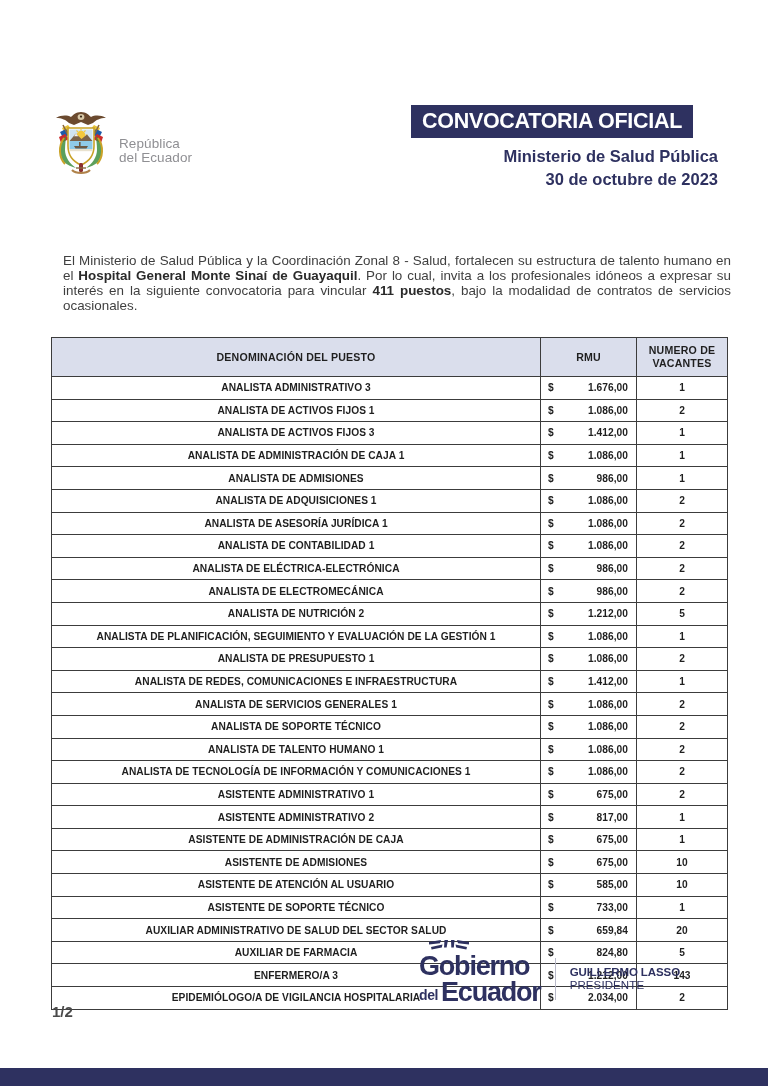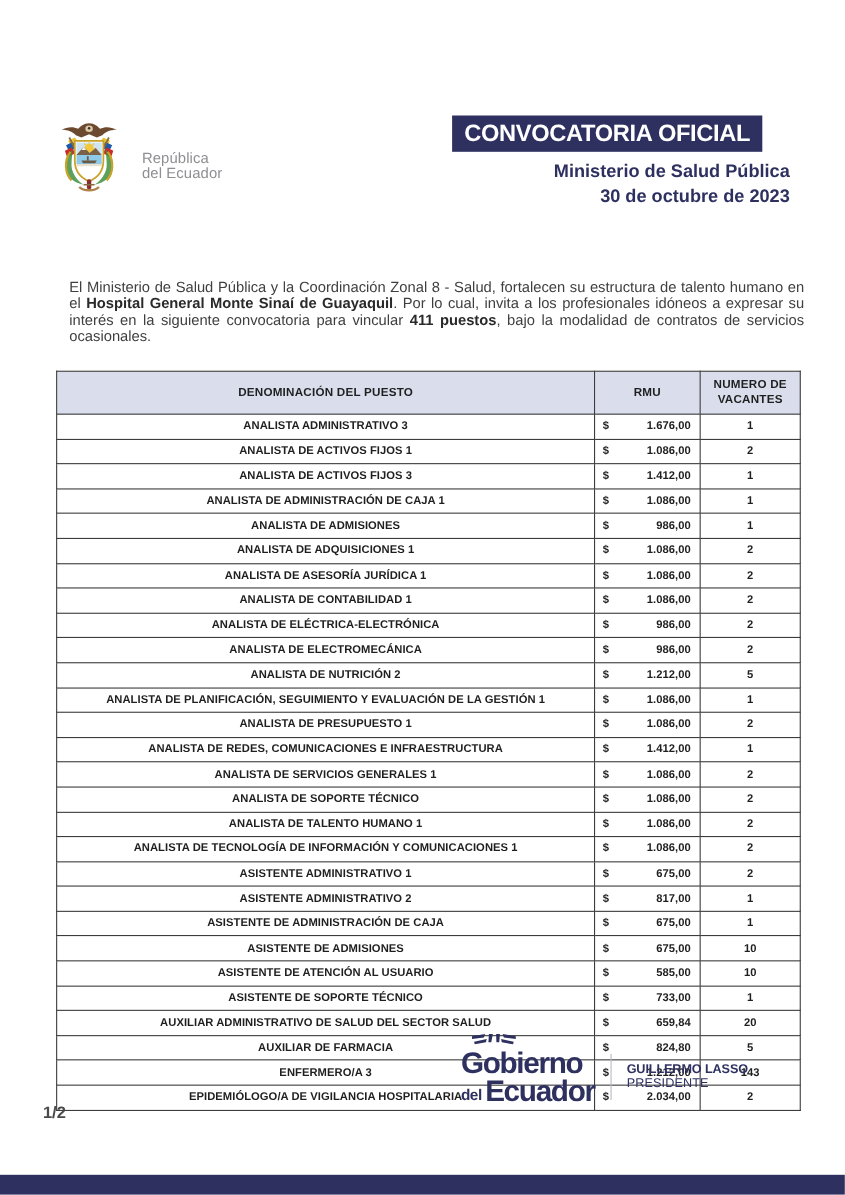--- a/index.html
+++ b/index.html
@@ -29,21 +29,21 @@
     top: 100px;
     width: 768px;
     height: 105px;
   }
   .coat-block {
     position: absolute;
     left: 50px;
     top: 8px;
     display: flex;
     align-items: center;
-    gap: 17px;
+    gap: 7px;
   }
   .coat-svg { display: block; }
   .republica {
     font-size: 13.5px;
     line-height: 14.5px;
     color: #8f8f93;
     letter-spacing: .1px;
     white-space: pre-line;
     padding-top: 16px;
   }
@@ -188,21 +188,21 @@
     font-weight: bold;
     letter-spacing: -0.1px;
   }
   .pres-role {
     font-size: 11.5px;
     letter-spacing: .1px;
   }
 
   .page-number {
     position: absolute;
-    left: 39px;
+    left: 52px;
     top: 1003px;
     font-size: 15px;
     font-weight: bold;
     color: #4a4a4a;
   }
 
   .bottom-bar {
     position: absolute;
     left: 0;
     top: 1068px;

